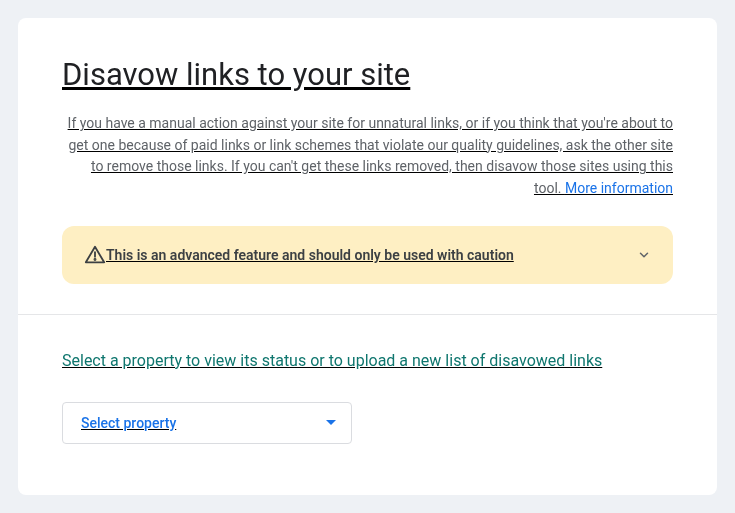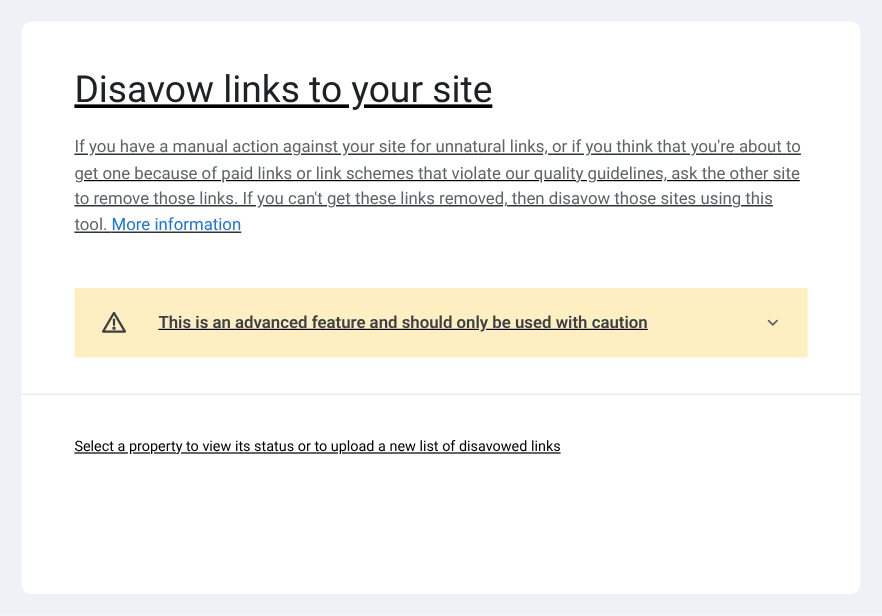--- a/index.html
+++ b/index.html
@@ -25,34 +25,34 @@
       font-size: 31px;
       font-weight: 400;
       color: #202124;
       margin-bottom: 20px;
       letter-spacing: 0px;
     }
     .description {
       font-size: 14px;
       color: #5f6368;
       line-height: 1.55;
-      margin-bottom: 40px;
+      margin-bottom: 26px;
+      text-align: right;
     }
     .more-info-link {
       color: #1a73e8;
       text-decoration: none;
       cursor: pointer;
     }
     .warning-banner {
       background: #feefc3;
-      border-radius: 0;
+      border-radius: 12px;
       padding: 18px 20px 18px 22px;
       display: flex;
       align-items: center;
-      gap: 26px;
       margin-bottom: 30px;
     }
     .warning-icon {
       flex-shrink: 0;
       width: 22px;
       height: 22px;
       display: flex;
       align-items: center;
       justify-content: center;
     }
@@ -73,22 +73,22 @@
       cursor: pointer;
     }
     .divider {
       border: none;
       border-top: 1px solid #e5e6e8;
       margin-left: -44px;
       margin-right: -44px;
       margin-bottom: 36px;
     }
     .select-label {
-      font-size: 12px;
-      color: #000000;
+      font-size: 16px;
+      color: #0f766e;
       margin-bottom: 32px;
     }
     .select-dropdown {
       border: 1px solid #dadce0;
       border-radius: 4px;
       padding: 12px 14px 12px 18px;
       width: 290px;
       display: flex;
       align-items: center;
       justify-content: space-between;
@@ -132,13 +132,21 @@
       <svg width="14" height="14" viewBox="0 0 24 24" fill="none" stroke="#5f6368" stroke-width="2.5" stroke-linecap="round" stroke-linejoin="round">
         <polyline points="6 9 12 15 18 9"></polyline>
       </svg>
     </span>
   </div>
 
   <hr class="divider">
 
   <p class="select-label">Select a property to view its status or to upload a new list of disavowed links</p>
 
+  <div class="select-dropdown">
+    <span class="select-dropdown-text">Select property</span>
+    <span class="dropdown-caret">
+      <svg width="10" height="10" viewBox="0 0 10 6">
+        <path d="M0 0 L5 5 L10 0 Z" fill="#1a73e8"></path>
+      </svg>
+    </span>
+  </div>
 </div>
 
 </body></html>

